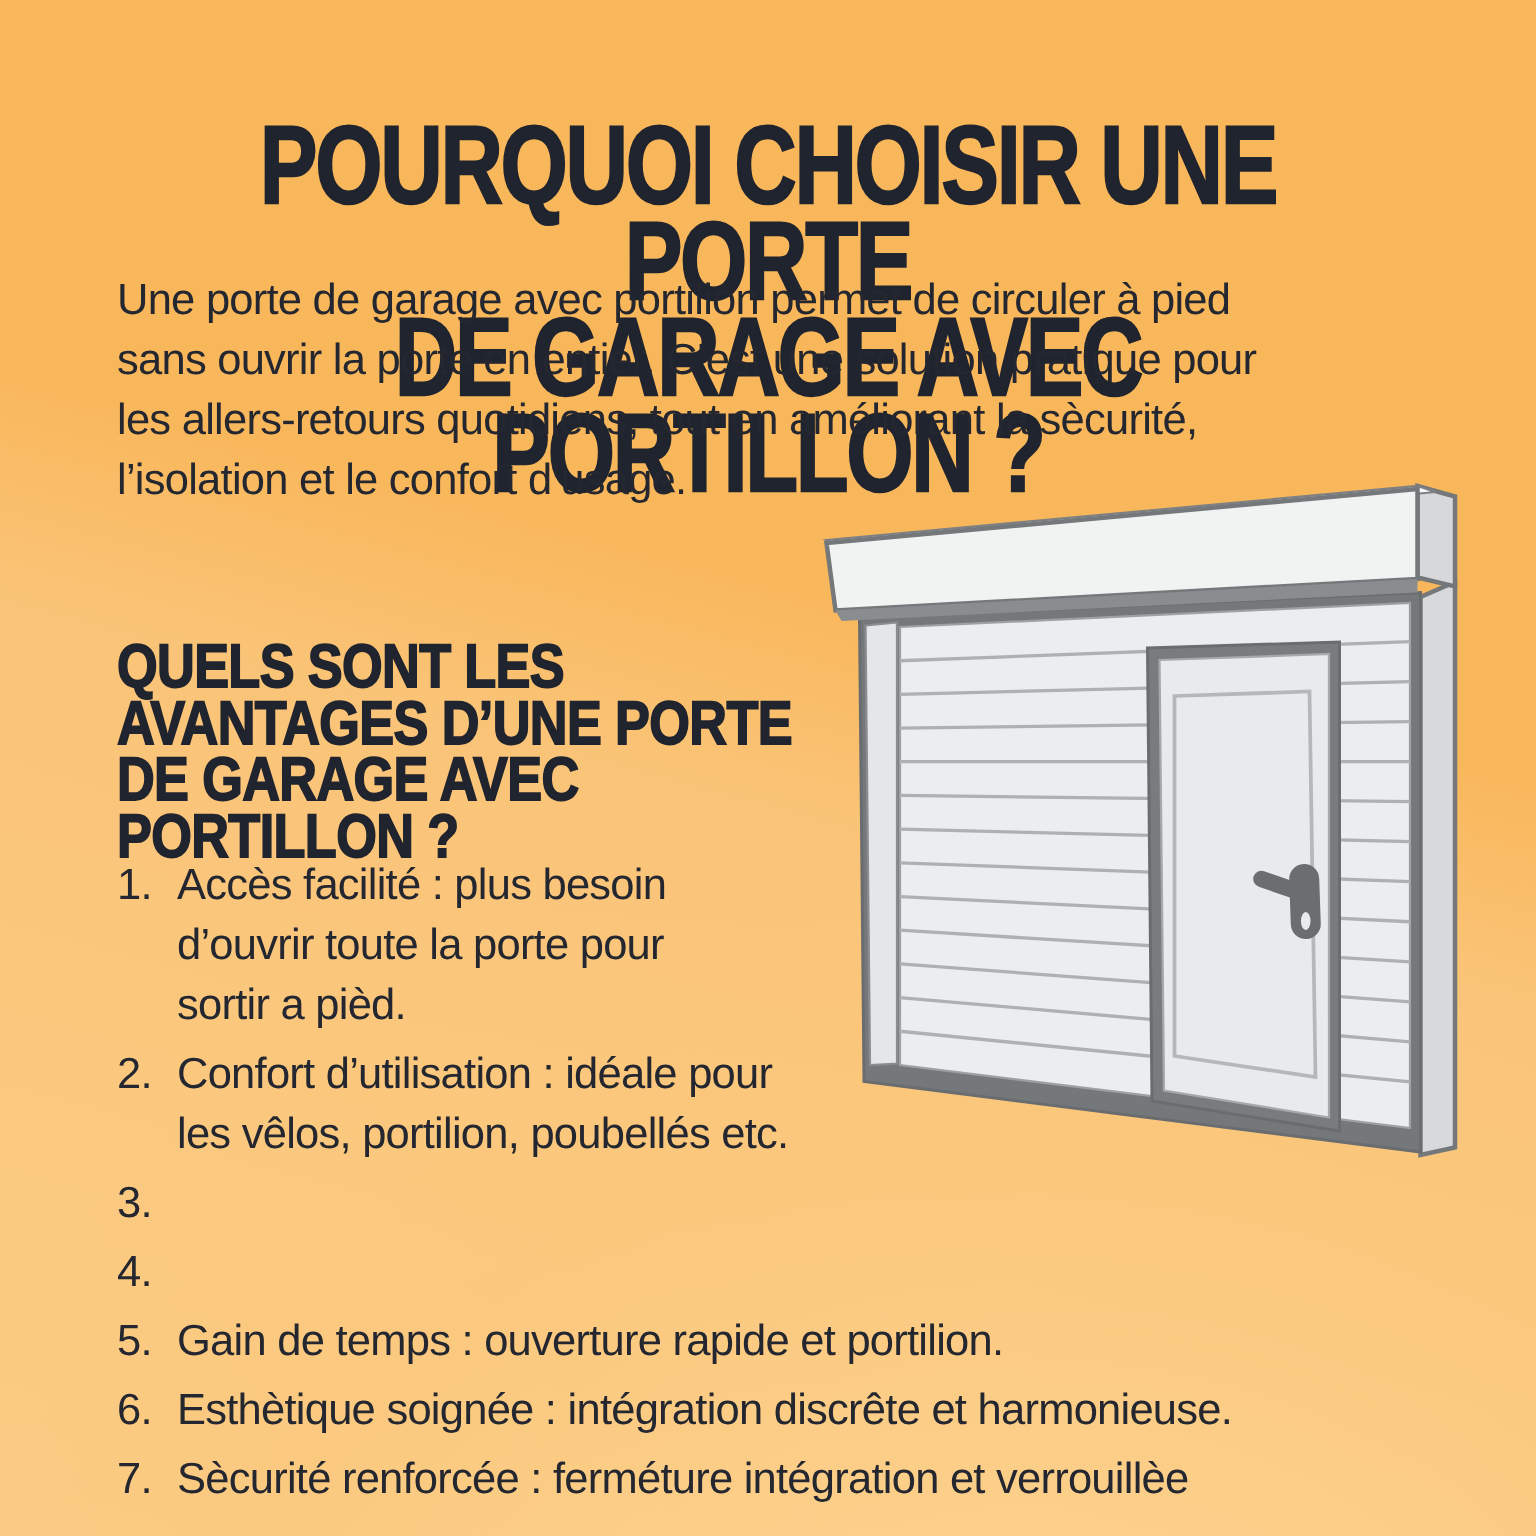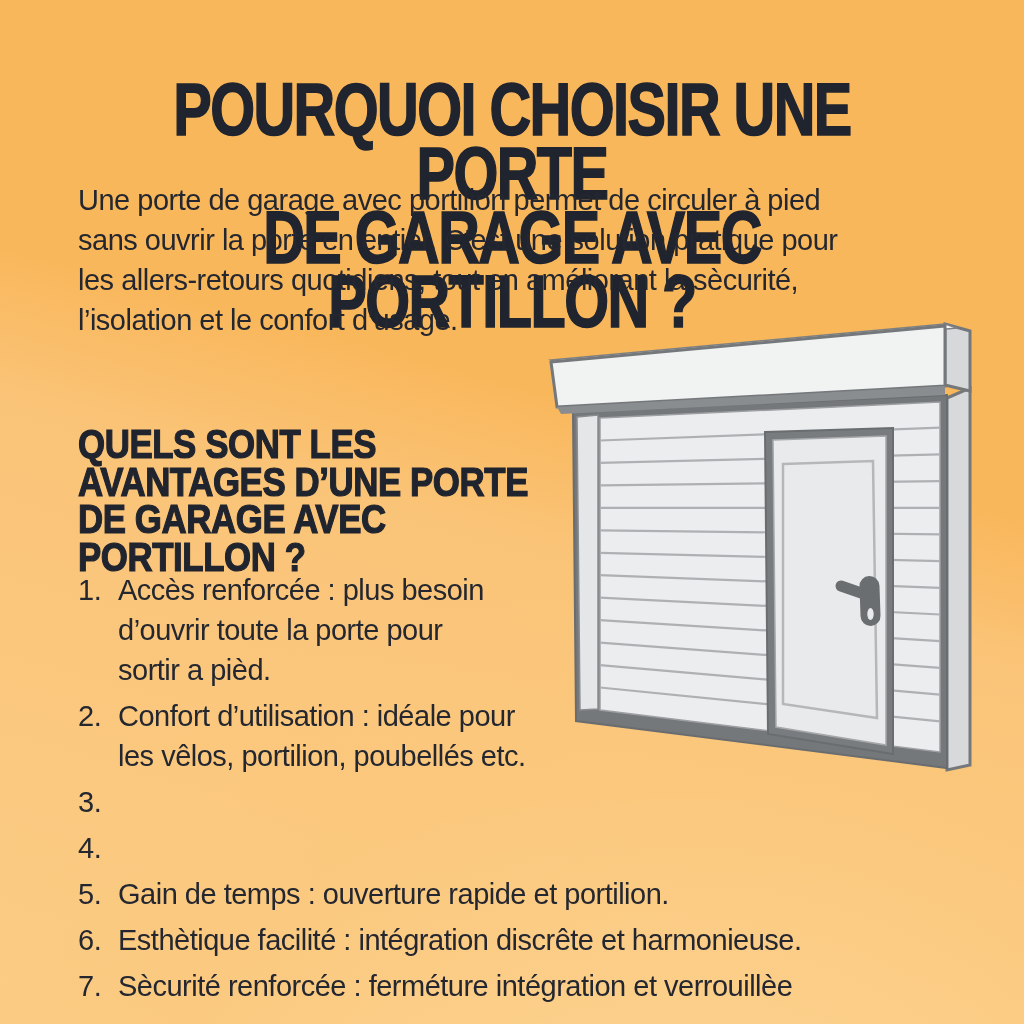--- a/index.html
+++ b/index.html
@@ -51,42 +51,42 @@
 l’isolation et le confort d’usage.</p>
 
 <h2 class="subheading">QUELS SONT LES
 AVANTAGES D’UNE PORTE
 DE GARAGE AVEC
 PORTILLON ?</h2>
 
 <div class="advantages">
   <div class="adv-item">
     <span class="adv-num">1.</span>
-    <span class="adv-text">Accès renforcée : plus besoin
+    <span class="adv-text">Accès facilité : plus besoin
 d’ouvrir toute la porte pour
 sortir a pièd.</span>
   </div>
   <div class="adv-item">
     <span class="adv-num">2.</span>
     <span class="adv-text">Confort d’utilisation : idéale pour
 les vêlos, portilion, poubellés etc.</span>
   </div>
   <div class="adv-item">
     <span class="adv-num">3.</span>
   </div>
   <div class="adv-item">
     <span class="adv-num">4.</span>
   </div>
   <div class="adv-item">
     <span class="adv-num">5.</span>
     <span class="adv-text">Gain de temps : ouverture rapide et portilion.</span>
   </div>
   <div class="adv-item">
     <span class="adv-num">6.</span>
-    <span class="adv-text">Esthètique facilité : intégration discrête et harmonieuse.</span>
+    <span class="adv-text">Esthètique soignée : intégration discrête et harmonieuse.</span>
   </div>
   <div class="adv-item">
     <span class="adv-num">7.</span>
     <span class="adv-text">Sècurité renforcée : ferméture intégration et verrouillèe</span>
   </div>
 </div>
 
 <svg class="illustration" viewBox="0 0 460 465" aria-hidden="true">
 
   <g>

